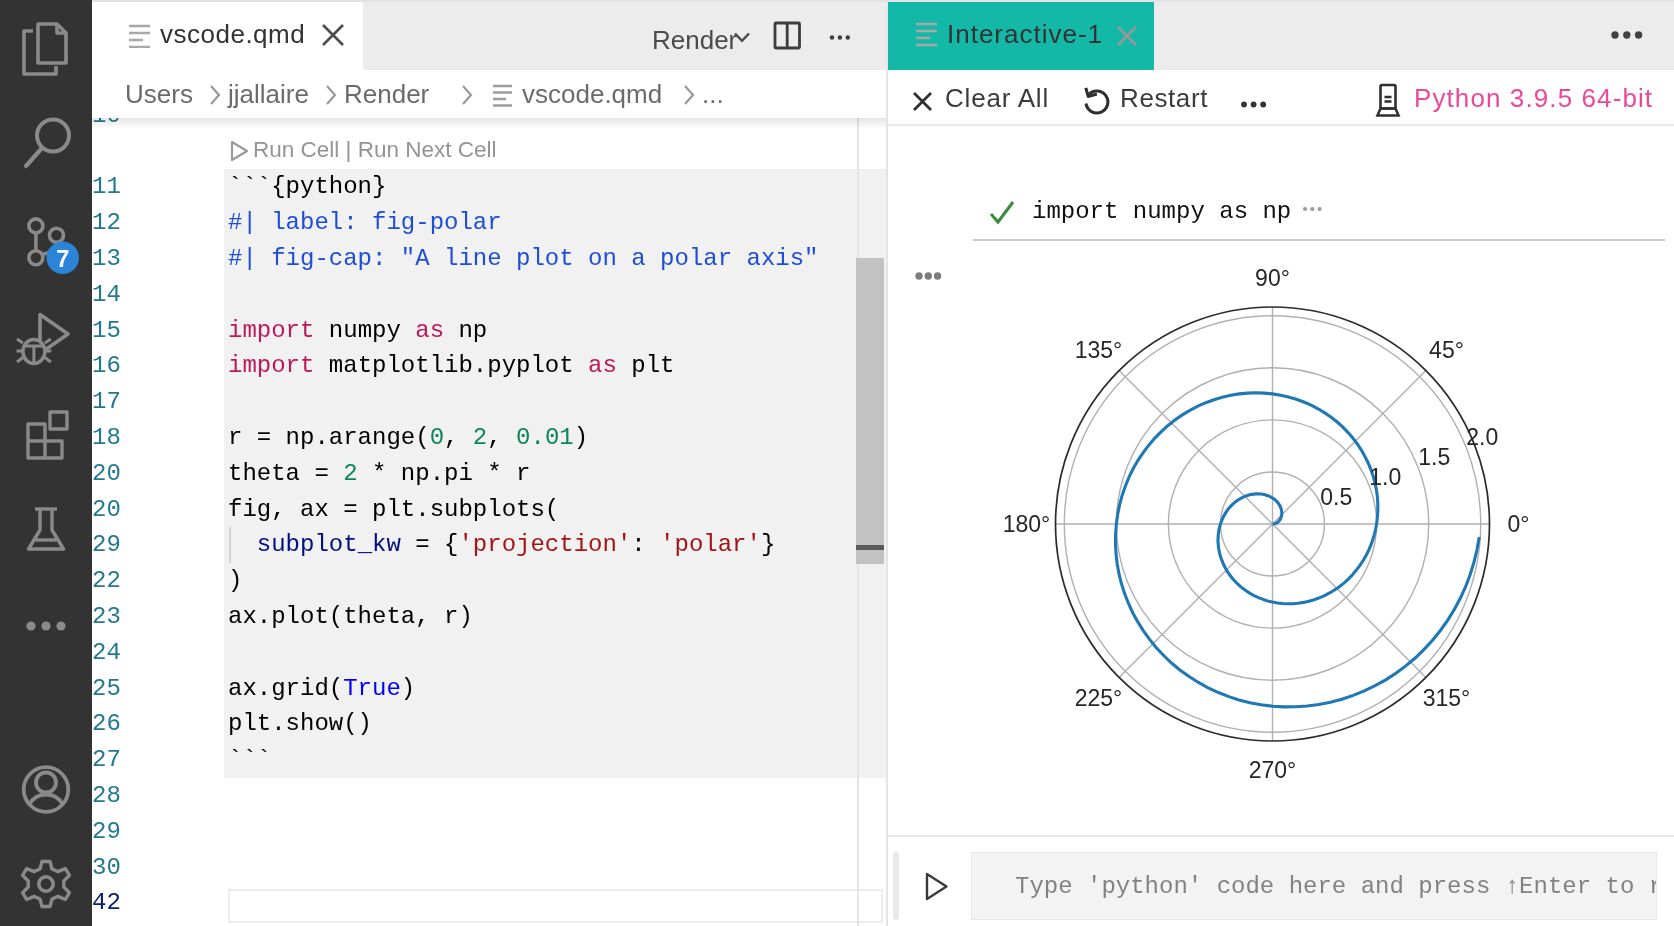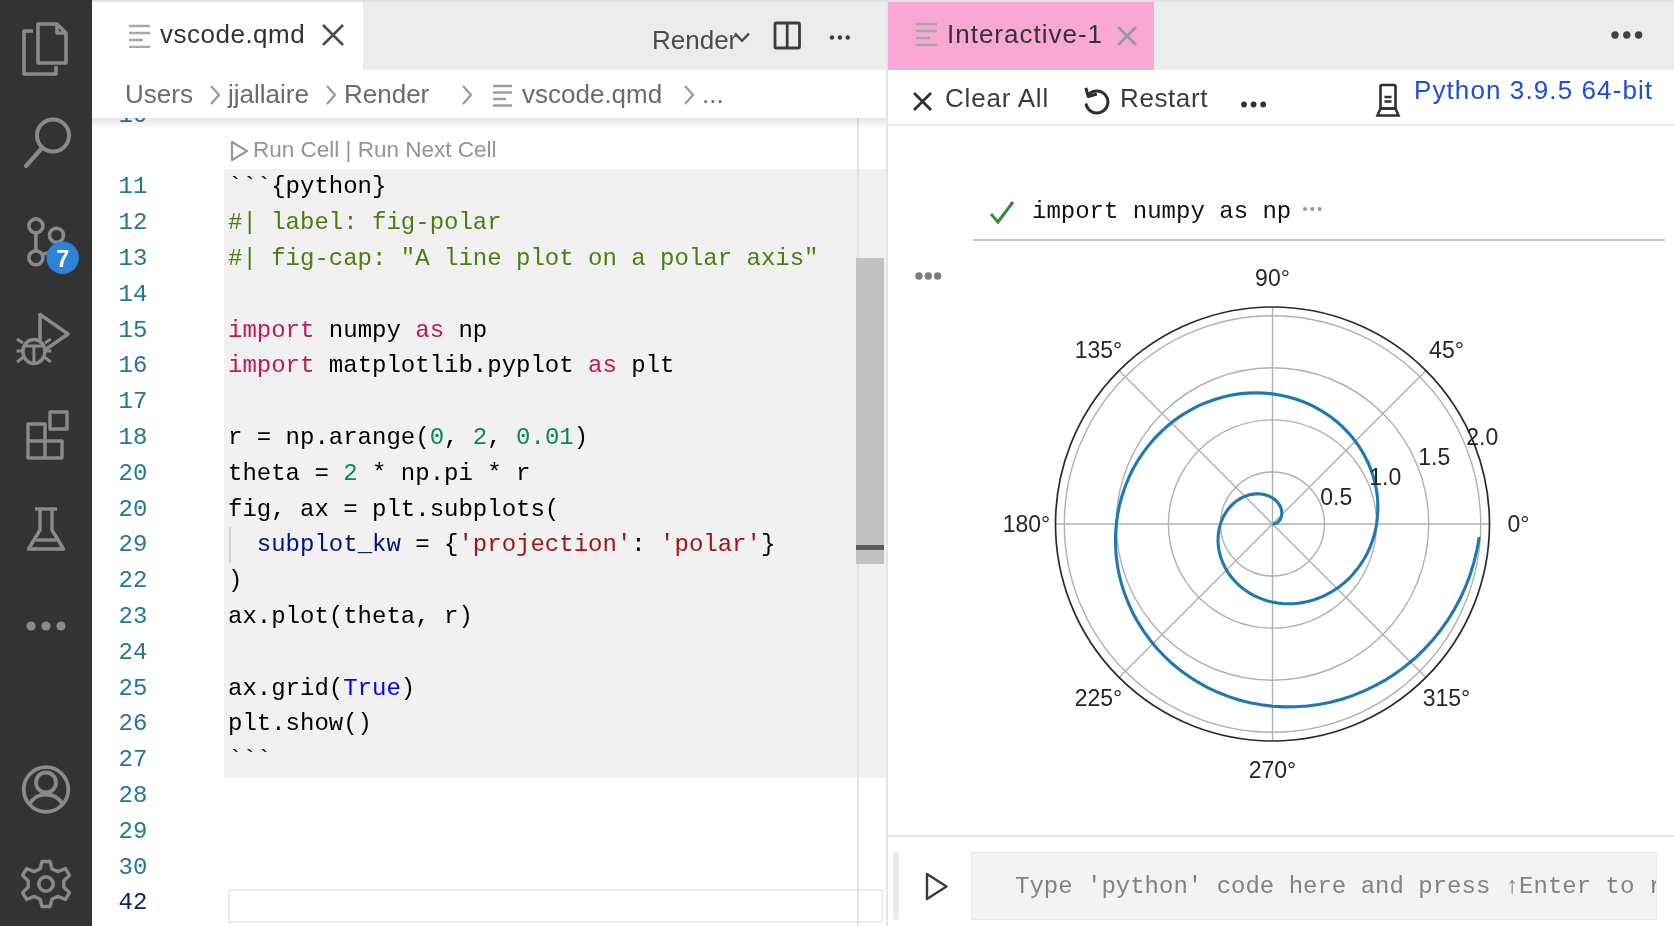--- a/index.html
+++ b/index.html
@@ -7,28 +7,28 @@
 
 #abar{left:0;top:0;width:92px;height:926px;background:#333333}
 #abar svg{position:absolute;left:0}
 
 #egroup{left:92px;top:0;width:794px;height:926px;background:#fff}
 #etabs{left:0;top:0;width:794px;height:70px;background:#ececec}
 #etab{left:0;top:0;width:271px;height:70px;background:#fff}
 .tabtitle{font-size:26px;color:#333;letter-spacing:0.5px}
 #ebread{left:0;top:70px;width:794px;height:48px;background:#fff;font-size:26px;color:#6b6b6b;white-space:nowrap}
 #ecode{left:0;top:118px;width:794px;height:808px;overflow:hidden}
-.ln{position:absolute;left:0;width:82px;text-align:center;font:24px/35.8px "Liberation Mono",monospace;color:#237893}
+.ln{position:absolute;left:0;width:82px;text-align:left;font:24px/35.8px "Liberation Mono",monospace;color:#237893}
 .cl{position:absolute;left:136px;font:24px/35.8px "Liberation Mono",monospace;color:#000;white-space:pre}
-.kw{color:#be185d}.str{color:#a31515}.com{color:#4d7c0f}.num{color:#098658}.vr{color:#001080}.bl{color:#0000ff}
+.kw{color:#be185d}.str{color:#a31515}.com{color:#1d4ed8}.num{color:#098658}.vr{color:#001080}.bl{color:#0000ff}
 
 #panel{left:888px;top:0;width:786px;height:926px;background:#fff}
 #pborder{left:886px;top:0;width:2px;height:926px;background:#e5e5e5}
 #ptabs{left:0;top:0;width:786px;height:70px;background:#ececec}
-#ptab{left:0;top:0;width:266px;height:70px;background:#f9a8d4}
+#ptab{left:0;top:0;width:266px;height:70px;background:#14b8a6}
 #ptool{left:0;top:70px;width:786px;height:56px;background:#fff;border-bottom:2px solid #e8e8e8;font-size:26px;color:#3b3b3b}
 .mono{font-family:"Liberation Mono",monospace}
 </style></head><body>
 <div id="root">
   <div id="abar" class="abs">
     <svg width="92" height="926" viewBox="0 0 92 926">
       <g fill="none" stroke="#8a8a8a" stroke-width="3.6" stroke-linejoin="round">
 
         <path d="M38 24 L57 24 L66 33 L66 63 L38 63 Z"></path>
         <path d="M57 24 L57 33 L66 33"></path>
@@ -231,21 +231,21 @@
             <circle cx="27.2" cy="10.5" r="2.9"></circle>
           </g>
         </svg>
       <svg class="abs" style="left:484px;top:12px" width="36" height="36" viewBox="0 0 36 36">
           <g fill="none" stroke="#2f2f2f" stroke-width="2.6">
             <rect x="8.5" y="3" width="15" height="23.5" rx="1.5"></rect>
             <path d="M12.5 15 h7 M12.5 19.5 h7"></path>
             <path d="M5.5 33.5 L8.5 26.5 L23.5 26.5 L26.5 33.5 Z"></path>
           </g>
         </svg>
-      <span class="abs" style="left:526px;top:5px;letter-spacing:1.1px;color:#1d4ed8">Python 3.9.5 64-bit</span>
+      <span class="abs" style="left:526px;top:13px;letter-spacing:1.1px;color:#ec4899">Python 3.9.5 64-bit</span>
     </div>
     <div id="pcontent" class="abs" style="left:0;top:0;width:786px;height:835px;overflow:hidden">
       <svg class="abs" style="left:100px;top:199px" width="28" height="28">
           <path d="M3 15 L10 23 L25 3" fill="none" stroke="#3c8a3c" stroke-width="3"></path>
         </svg>
       <div class="abs mono" style="left:144px;top:194px;font-size:24px;line-height:36px;color:#111">import numpy as np</div>
       <svg class="abs" style="left:1301px;left:413px;top:202px" width="26" height="14">
           <g fill="#9a9a9a">
             <circle cx="4" cy="7" r="2.1"></circle>
             <circle cx="11.3" cy="7" r="2.1"></circle>

